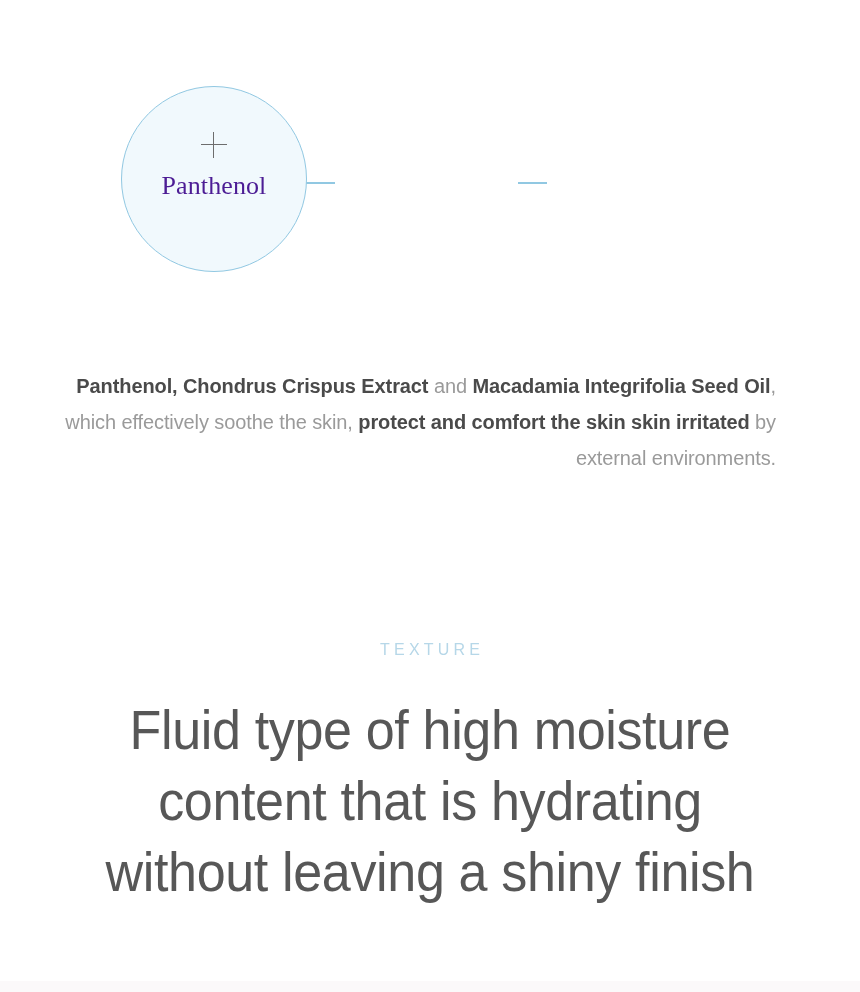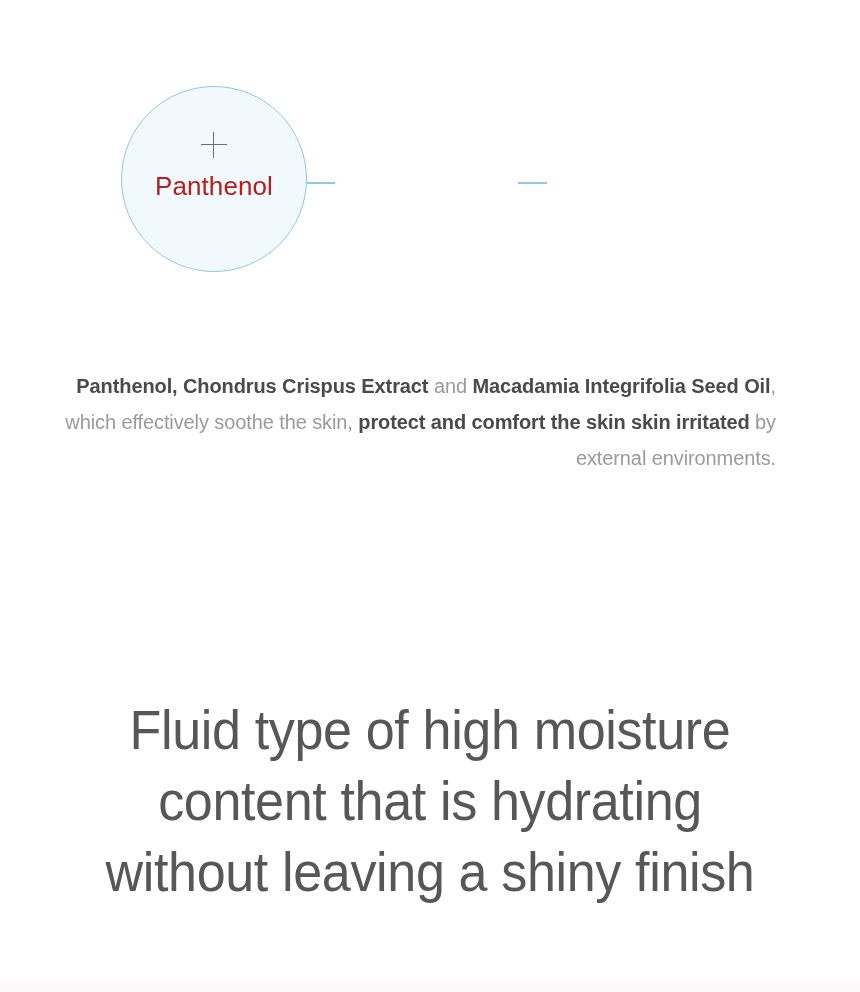--- a/index.html
+++ b/index.html
@@ -82,24 +82,25 @@
     height: 1.4px;
   }
   .plus-icon::after {
     top: 0;
     left: 12px;
     height: 26px;
     width: 1.4px;
   }
 
   .circle-label {
-    color: #b91c1c;
+    color: #4c1d95;
     text-align: left;
     font-weight: 400;
     white-space: nowrap;
+    font-family: Liberation Serif, serif;
   }
 
   .circle-1 .circle-label {
     font-size: 26px;
     line-height: 30px;
     margin-top: 13px;
     letter-spacing: 0.1px;
   }
   .circle-2 .circle-label {
     font-size: 20px;
@@ -192,20 +193,21 @@
       </div>
     </div>
 
 
   </div>
 
   <p class="description">
     <b>Panthenol, Chondrus Crispus Extract</b><span> and </span><b>Macadamia Integrifolia Seed Oil</b><span>, which effectively soothe the skin, </span><b>protect and comfort the skin skin irritated</b><span> by external environments.</span>
   </p>
 
+  <div class="texture-eyebrow">TEXTURE</div>
 
   <div class="texture-headline">
     <div>Fluid type of high moisture</div>
     <div>content that is hydrating</div>
     <div>without leaving a shiny finish</div>
   </div>
 
   <div class="bottom-band"></div>
 
 </div>

